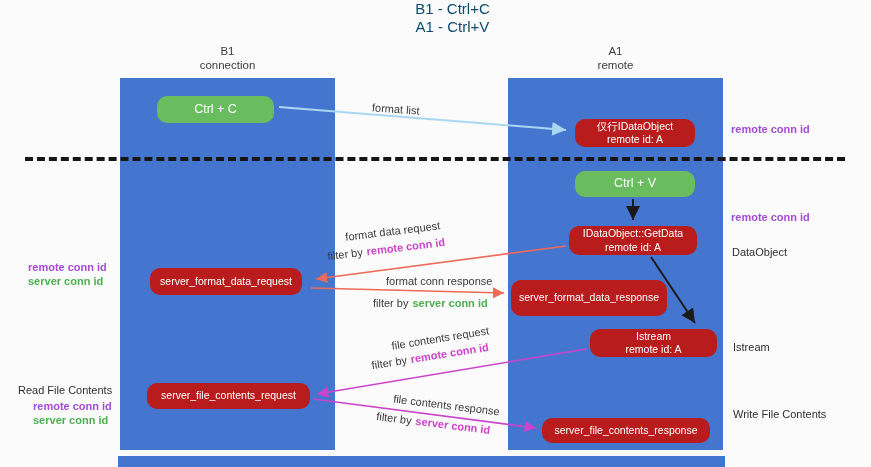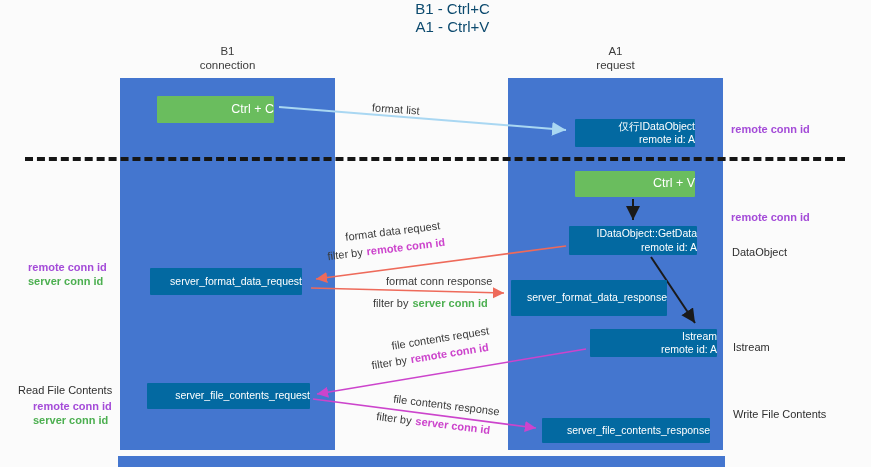--- a/index.html
+++ b/index.html
@@ -27,24 +27,24 @@
 
   
   #divider { position:absolute; left:25px; top:157px; width:820px; height:0;
              border-top:4px dashed #161616; }
 
   
   #arrows { position:absolute; left:0; top:0; width:871px; height:467px; z-index:3; pointer-events:none; }
 
   
   .box { position:absolute; z-index:4; display:flex; flex-direction:column;
-         align-items:flex-end; justify-content:center; text-align:center;
-         color:#fff; border-radius:1px; line-height:1.25; }
+         align-items:center; justify-content:center; text-align:center;
+         color:#fff; border-radius:10px; line-height:1.25; }
   .box.green { background:#6abd5e; font-size:12.5px; }
-  .box.orange { background:#0369a1; font-size:10.5px; }
+  .box.orange { background:#b91c1c; font-size:10.5px; }
   #box-ctrl-c      { left:157px; top:96px;  width:117px; height:27px; }
   #box-idataobject { left:575px; top:119px; width:120px; height:28px; }
   #box-ctrl-v      { left:575px; top:171px; width:120px; height:26px; }
   #box-getdata     { left:569px; top:226px; width:128px; height:29px; }
   #box-istream     { left:590px; top:329px; width:127px; height:28px; }
   #box-format-req  { left:150px; top:268px; width:152px; height:27px; }
   #box-format-resp { left:511px; top:280px; width:156px; height:36px; }
   #box-file-req    { left:147px; top:383px; width:163px; height:26px; }
   #box-file-resp   { left:542px; top:418px; width:168px; height:25px; }
 
@@ -86,21 +86,21 @@
     <div>B1 - Ctrl+C</div>
     <div>A1 - Ctrl+V</div>
   </div>
 
   <div id="hdr-left" class="col-header">
     <div>B1</div>
     <div>connection</div>
   </div>
   <div id="hdr-right" class="col-header">
     <div>A1</div>
-    <div>request</div>
+    <div>remote</div>
   </div>
 
   <div id="col-left" class="lifeline"></div>
   <div id="col-right" class="lifeline"></div>
   <div id="bottom-bar"></div>
 
   <svg id="arrows" viewBox="0 0 871 467">
     <defs>
       <marker id="m-blue" markerWidth="10" markerHeight="10" refX="7" refY="3.5" orient="auto">
         <path d="M0,0 L7,3.5 L0,7 z" fill="#a9d7f2"></path>

